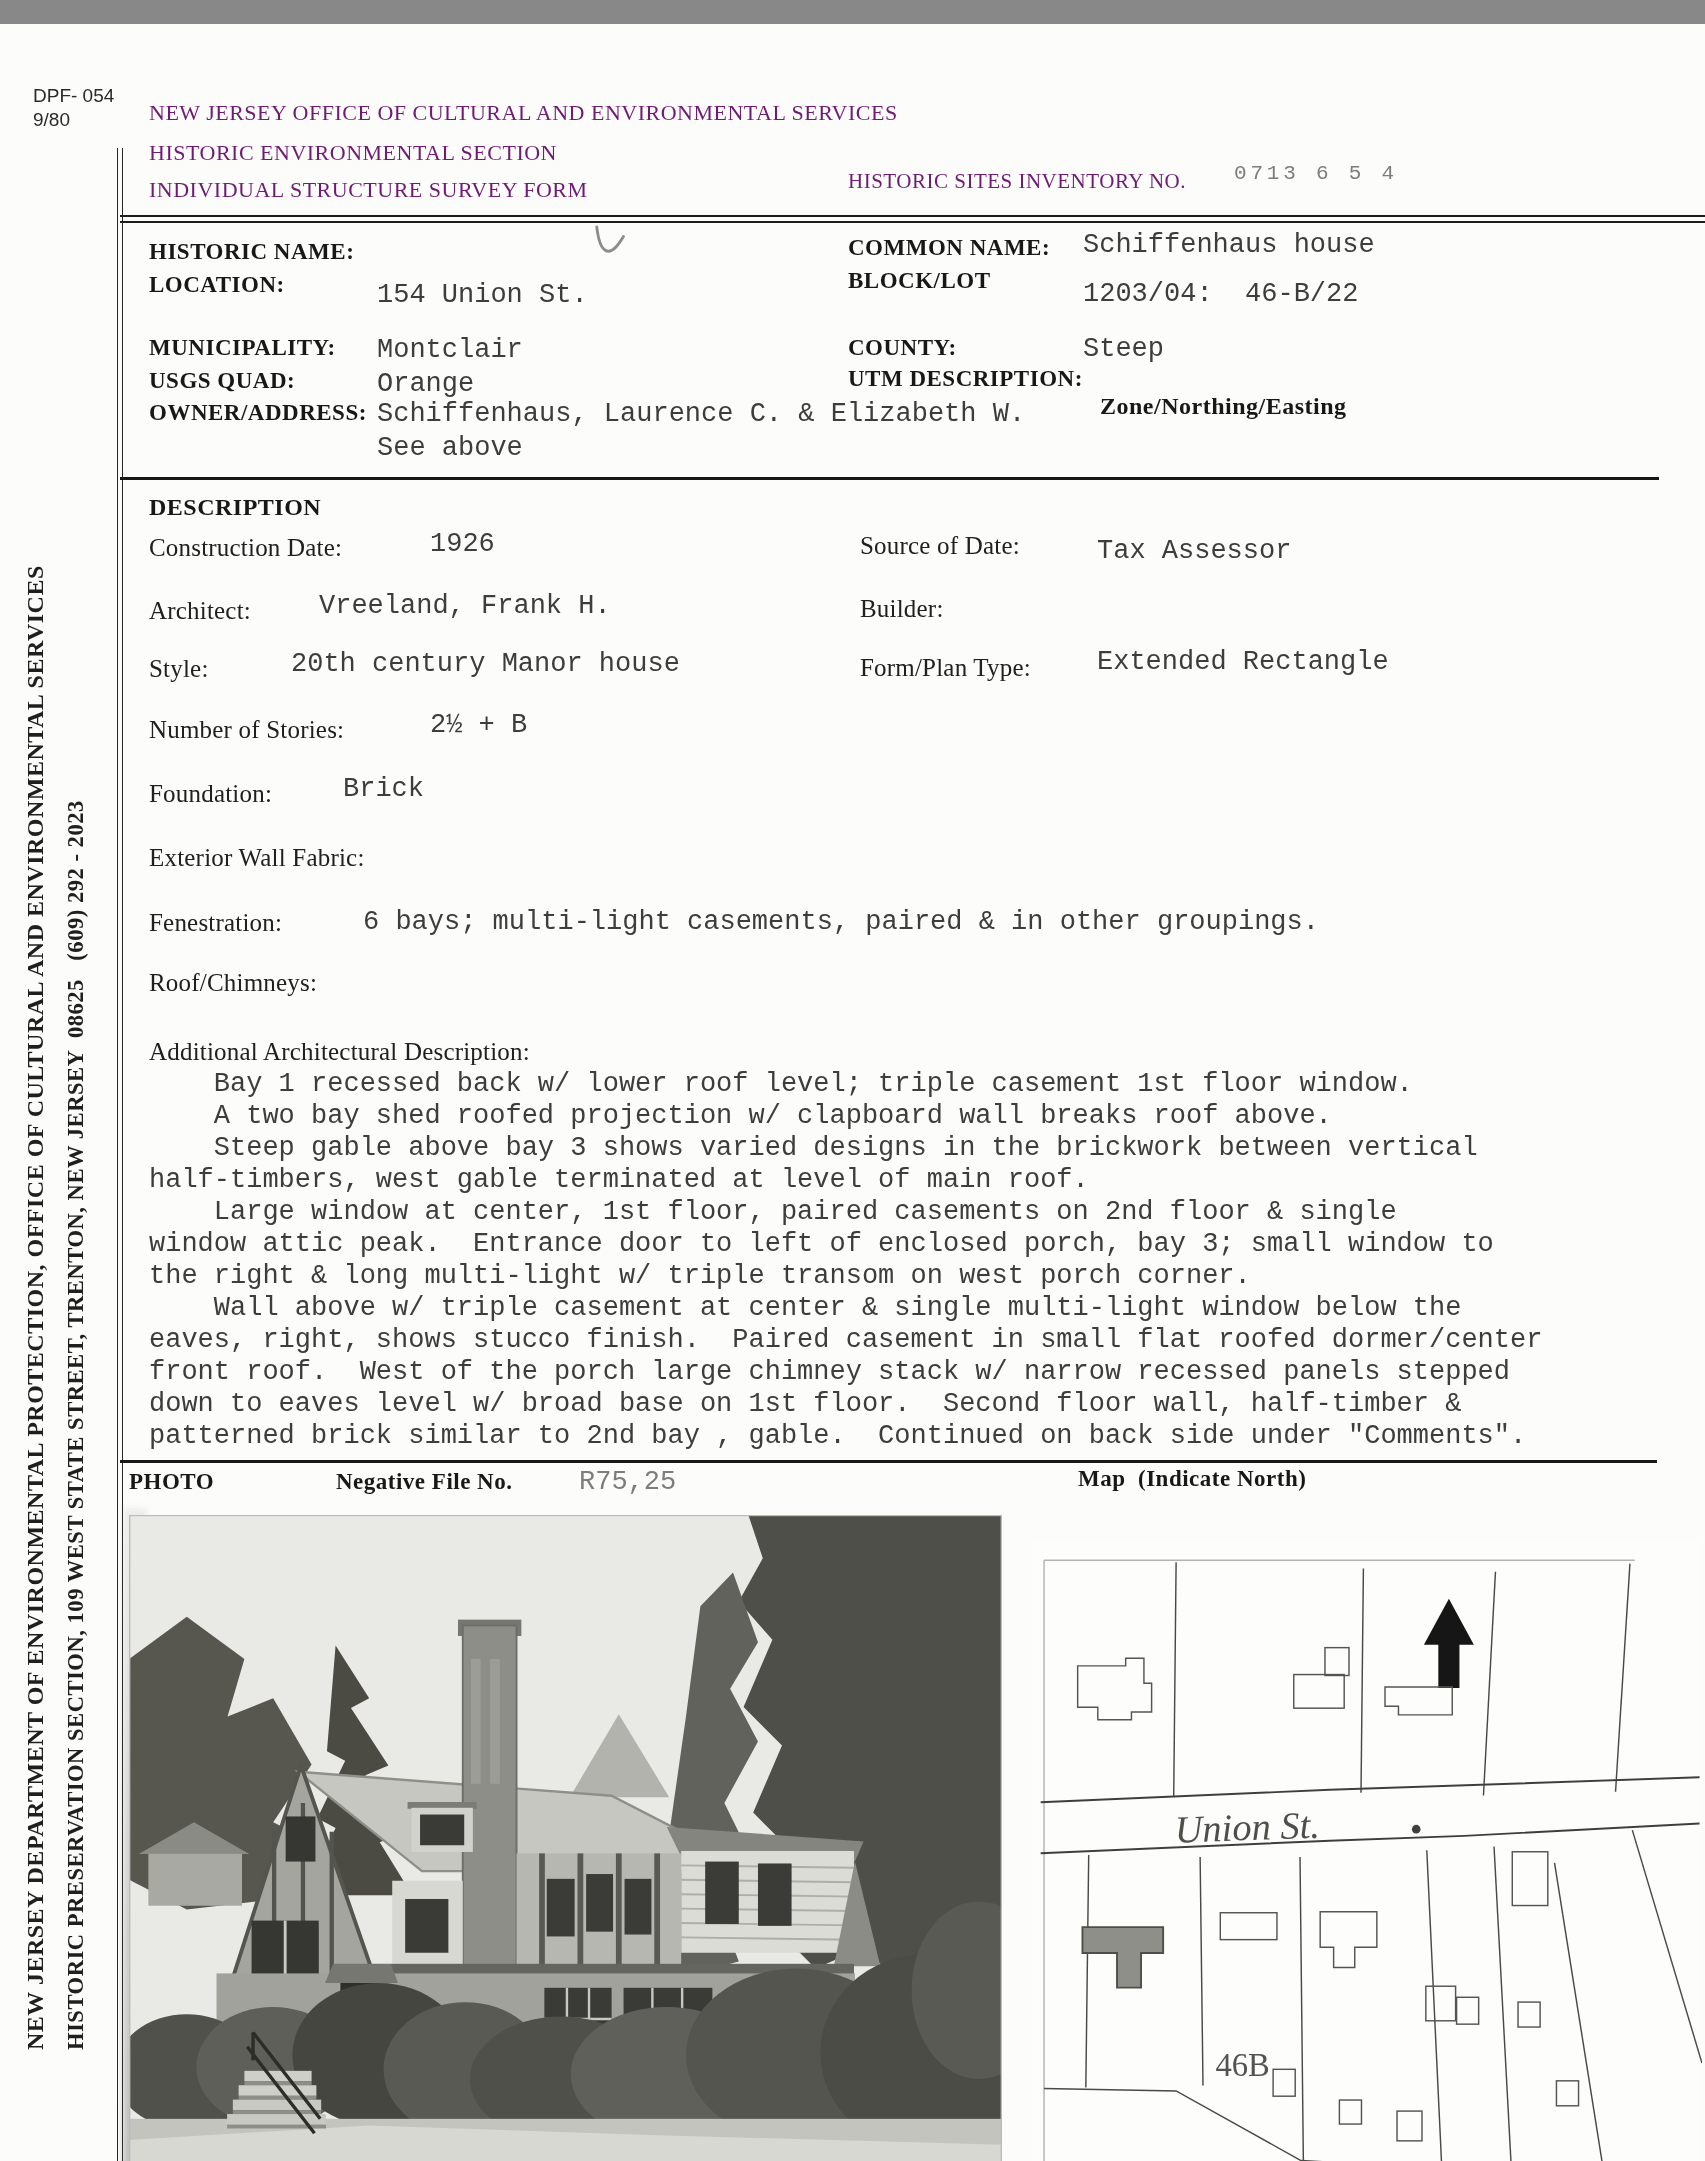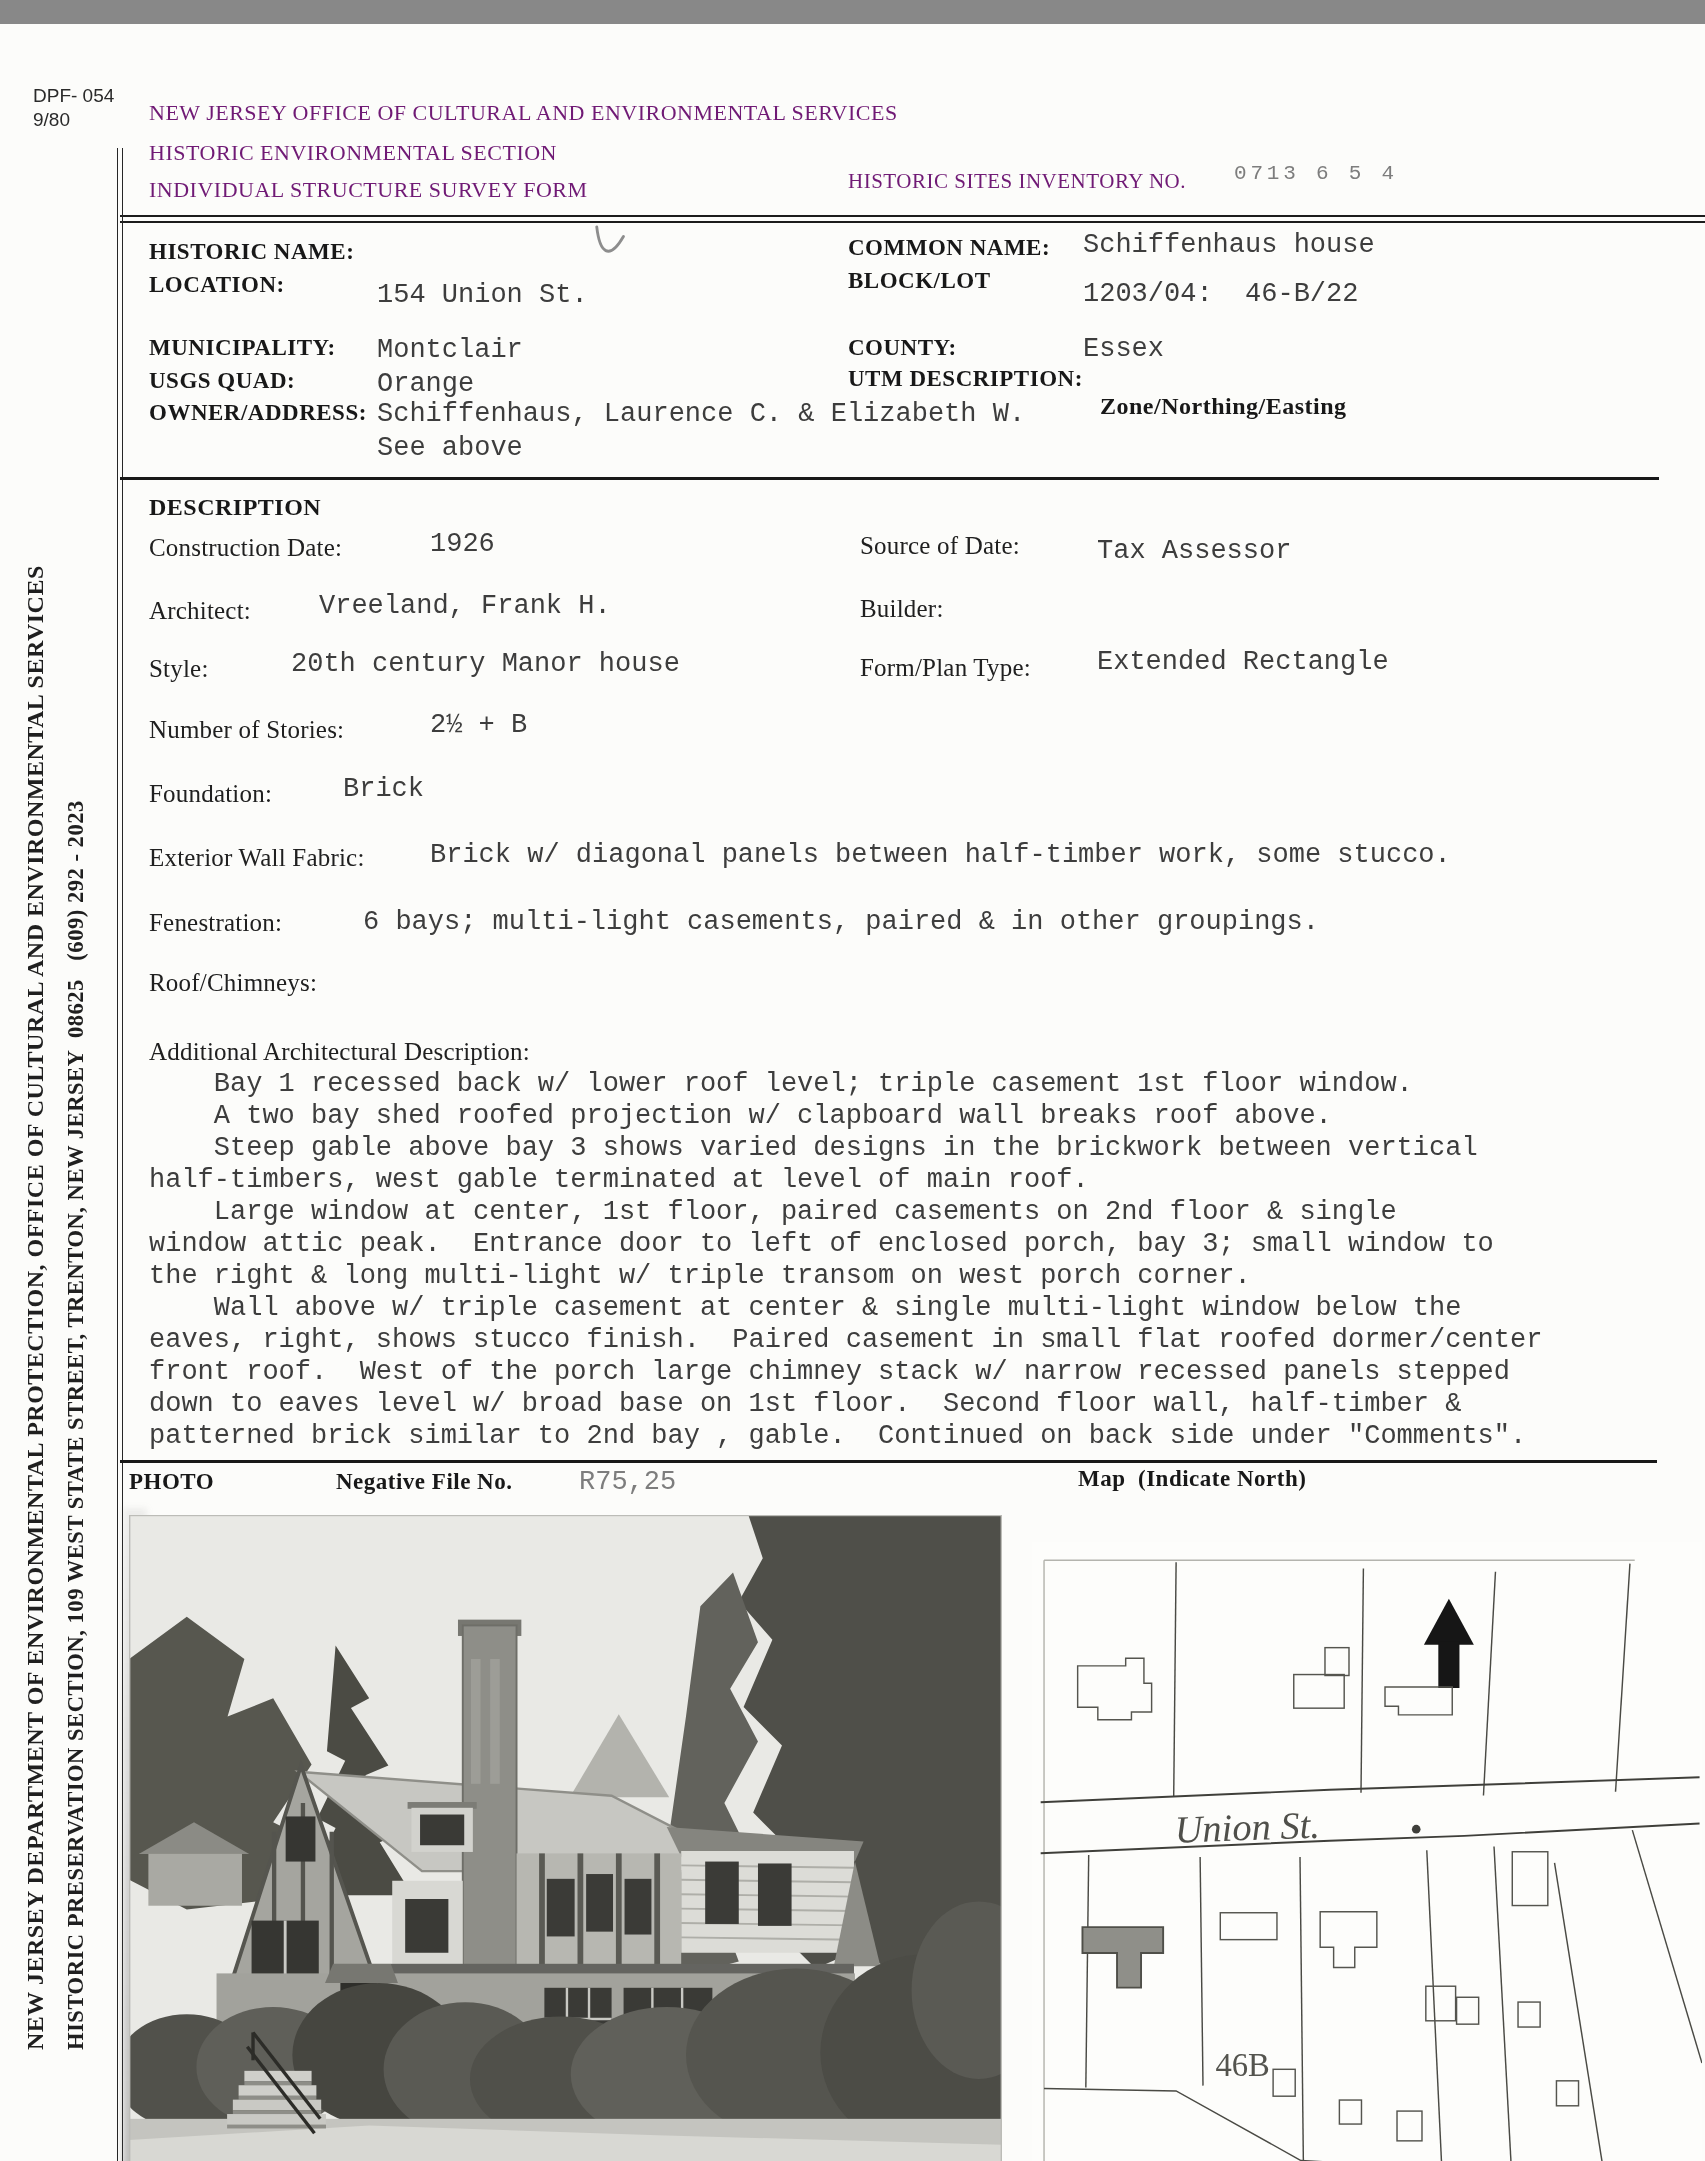--- a/index.html
+++ b/index.html
@@ -59,21 +59,21 @@
   <div class="abs tw" style="left:1083px;top:206px;">Schiffenhaus house</div>
 
   <div class="abs lbl" style="left:149px;top:248px;">LOCATION:</div>
   <div class="abs tw" style="left:377px;top:256px;">154 Union St.</div>
   <div class="abs lbl" style="left:848px;top:244px;">BLOCK/LOT</div>
   <div class="abs tw" style="left:1083px;top:255px;">1203/04:  46-B/22</div>
 
   <div class="abs lbl" style="left:149px;top:311px;">MUNICIPALITY:</div>
   <div class="abs tw" style="left:377px;top:311px;">Montclair</div>
   <div class="abs lbl" style="left:848px;top:311px;">COUNTY:</div>
-  <div class="abs tw" style="left:1083px;top:310px;">Essex</div>
+  <div class="abs tw" style="left:1083px;top:310px;">Steep</div>
 
   <div class="abs lbl" style="left:149px;top:344px;">USGS QUAD:</div>
   <div class="abs tw" style="left:377px;top:345px;">Orange</div>
   <div class="abs lbl" style="left:848px;top:342px;">UTM DESCRIPTION:</div>
 
   <div class="abs lbl" style="left:149px;top:376px;">OWNER/ADDRESS:</div>
   <div class="abs tw" style="left:377px;top:375px;">Schiffenhaus, Laurence C. &amp; Elizabeth W.</div>
   <div class="abs lbl" style="left:1100px;top:369px;font-size:24px;">Zone/Northing/Easting</div>
   <div class="abs tw" style="left:377px;top:409px;">See above</div>
 
@@ -93,21 +93,20 @@
   <div class="abs mlbl" style="left:860px;top:630px;">Form/Plan Type:</div>
   <div class="abs tw" style="left:1097px;top:623px;">Extended Rectangle</div>
 
   <div class="abs mlbl" style="left:149px;top:692px;">Number of Stories:</div>
   <div class="abs tw" style="left:430px;top:686px;">2½ + B</div>
 
   <div class="abs mlbl" style="left:149px;top:756px;">Foundation:</div>
   <div class="abs tw" style="left:343px;top:750px;">Brick</div>
 
   <div class="abs mlbl" style="left:149px;top:820px;">Exterior Wall Fabric:</div>
-  <div class="abs tw" style="left:430px;top:816px;">Brick w/ diagonal panels between half-timber work, some stucco.</div>
 
   <div class="abs mlbl" style="left:149px;top:885px;">Fenestration:</div>
   <div class="abs tw" style="left:363px;top:883px;">6 bays; multi-light casements, paired &amp; in other groupings.</div>
 
   <div class="abs mlbl" style="left:149px;top:945px;">Roof/Chimneys:</div>
 
   <div class="abs mlbl" style="left:149px;top:1014px;">Additional Architectural Description:</div>
   <div class="abs tw twblock" style="left:149px;top:1044px;width:1436px;">    Bay 1 recessed back w/ lower roof level; triple casement 1st floor window.
     A two bay shed roofed projection w/ clapboard wall breaks roof above.
     Steep gable above bay 3 shows varied designs in the brickwork between vertical

